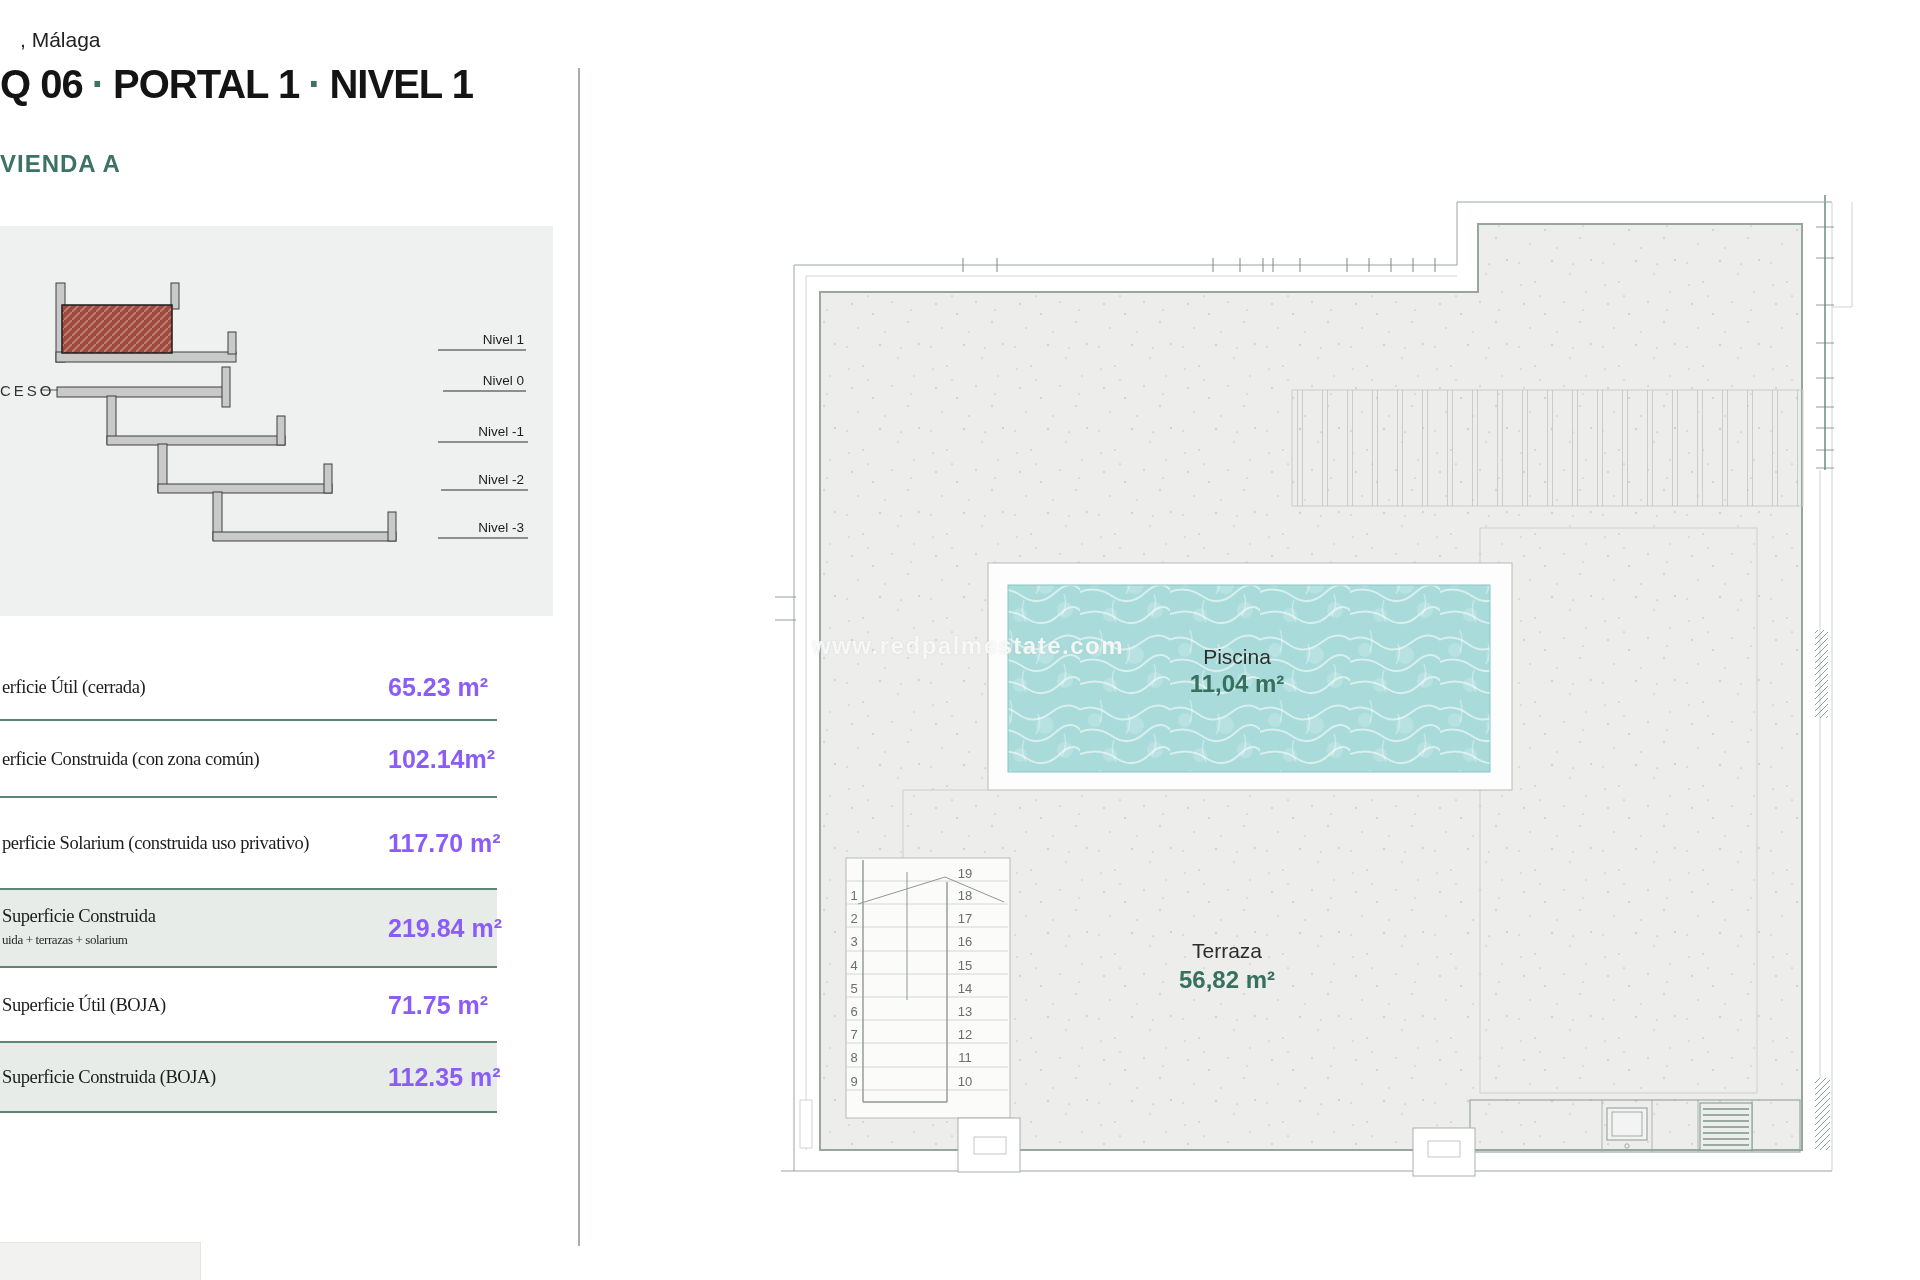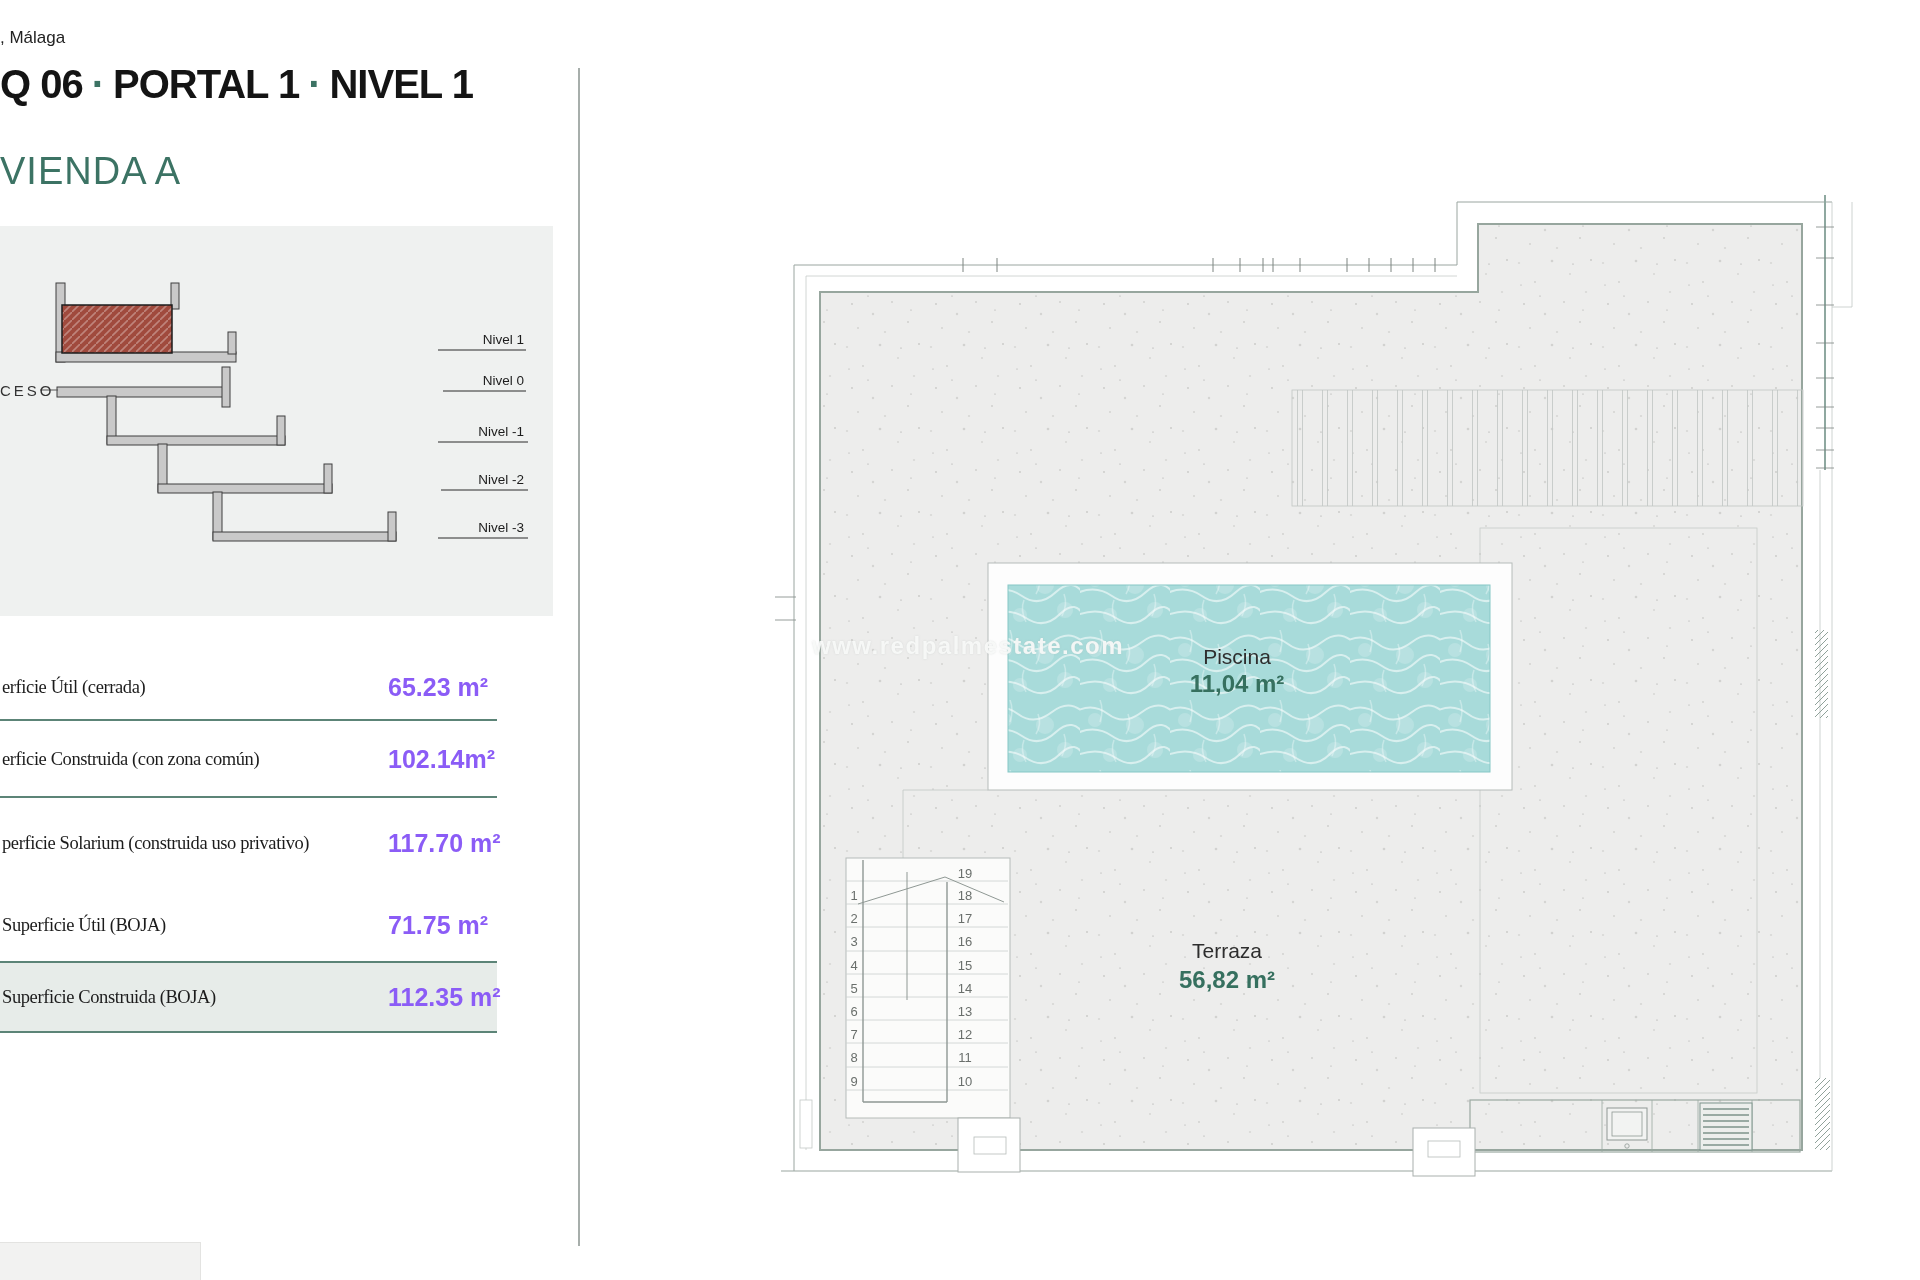--- a/index.html
+++ b/index.html
@@ -1,24 +1,24 @@
 <!DOCTYPE html>
 <html><head>
 <meta charset="utf-8">
 <style>
   html,body{margin:0;padding:0;background:#ffffff;}
   #page{position:relative;width:1920px;height:1280px;background:#ffffff;overflow:hidden;
         font-family:"Liberation Sans", sans-serif;color:#161616;}
   .abs{position:absolute;}
 
   
-  #location{left:0;top:28px;font-size:17px;color:#222;}
+  #location{left:0;top:28px;font-size:21px;color:#222;padding-left:20px;}
   #title{left:0;top:62px;font-size:40px;font-weight:700;letter-spacing:-1px;color:#141414;white-space:nowrap;}
   #title .dot{color:#3c7364;margin:0 9px;font-weight:700;}
-  #unit{left:0;top:150px;font-size:38px;font-weight:400;letter-spacing:1px;color:#3c7364;}
+  #unit{left:0;top:150px;font-size:24px;font-weight:700;letter-spacing:1px;color:#3c7364;}
 
   
   #areas{left:0;top:655px;width:497px;}
   .t-row{position:relative;box-sizing:border-box;}
   .t-row .t-label{position:absolute;left:2px;top:50%;transform:translateY(-50%);
       font-size:18.5px;letter-spacing:-0.4px;color:#1c1c1c;line-height:21px;white-space:nowrap;font-family:Liberation Serif, serif;}
   .t-row .t-sub{display:block;font-size:13px;color:#2a2a2a;margin-top:2px;}
   .t-row .t-value{position:absolute;left:388px;top:50%;transform:translateY(-50%);
       font-size:25px;font-weight:700;color:#8b5cf6;white-space:nowrap;}
   .r1{height:66px;border-bottom:2px solid #5c8477;}
@@ -110,20 +110,27 @@
       <div class="t-label">erficie Útil (cerrada)</div>
       <div class="t-value">65.23 m²</div>
     </div>
     <div class="t-row r2">
       <div class="t-label">erficie Construida (con zona común)</div>
       <div class="t-value">102.14m²</div>
     </div>
     <div class="t-row r3">
       <div class="t-label">perficie Solarium (construida uso privativo)</div>
       <div class="t-value">117.70 m²</div>
+    </div>
+    <div class="t-row r4">
+      <div class="t-label">
+        <span>Superficie Construida</span>
+        <span class="t-sub">uida + terrazas + solarium</span>
+      </div>
+      <div class="t-value">219.84 m²</div>
     </div>
     <div class="t-row r5">
       <div class="t-label">Superficie Útil (BOJA)</div>
       <div class="t-value">71.75 m²</div>
     </div>
     <div class="t-row r6">
       <div class="t-label">Superficie Construida (BOJA)</div>
       <div class="t-value">112.35 m²</div>
     </div>
   </div>

